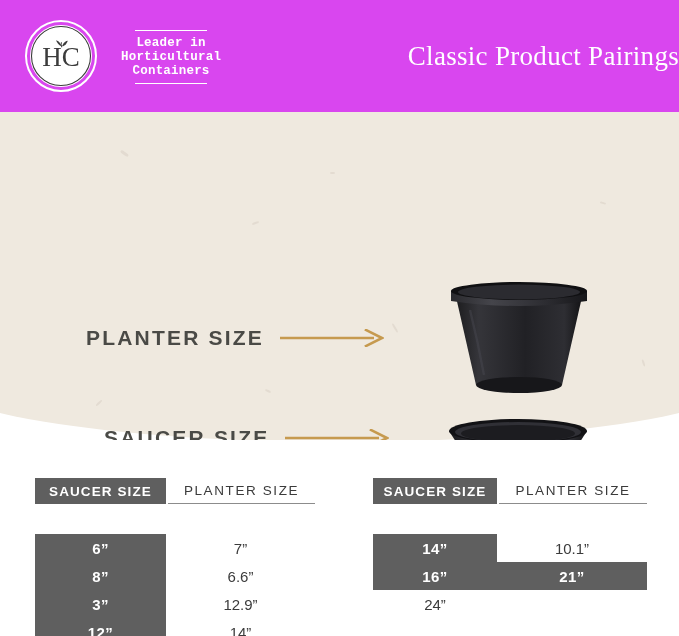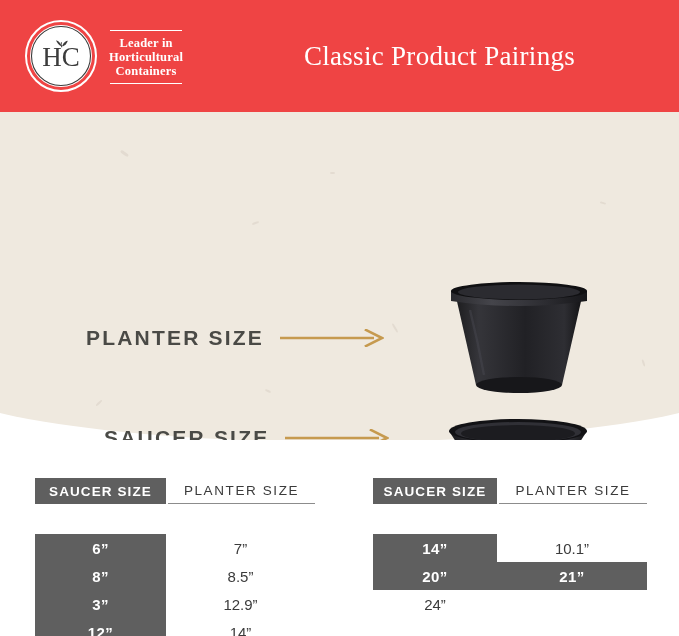--- a/index.html
+++ b/index.html
@@ -15,21 +15,21 @@
     font-family: "Liberation Sans", sans-serif;
     -webkit-font-smoothing: antialiased;
   }
 
   
   .header {
     position: absolute;
     left: 0; top: 0;
     width: 679px;
     height: 112px;
-    background: #ef4444;
+    background: #d946ef;
     z-index: 5;
   }
   .brand-lockup {
     position: absolute;
     left: 22px; top: 17px;
     display: flex;
     align-items: center;
   }
   .logo-mark {
     position: relative;
@@ -50,44 +50,44 @@
     left: 8px; top: 8px;
     width: 62px; height: 62px;
     border-radius: 50%;
     background: #ffffff;
   }
   .logo-mark svg {
     position: absolute;
     left: 8px; top: 8px;
   }
   .brand-tagline {
-    margin-left: 9px;
+    margin-left: 21px;
     padding: 3px 0 2px 0;
     text-align: center;
     color: #ffffff;
-    font-family: Liberation Serif, serif;
+    font-family: Liberation Mono, monospace;
     font-size: 12.5px;
     font-weight: bold;
     line-height: 14px;
     letter-spacing: 0.2px;
   }
   .brand-tagline .rule {
     height: 1px;
     background: #ffffff;
     width: 72px;
     margin: 0 auto;
   }
   .brand-tagline .rule.top { margin-bottom: 5px; }
   .brand-tagline .rule.bottom { margin-top: 5px; }
 
   .page-title {
     position: absolute;
     left: 0; top: 40px;
     width: 679px;
-    text-align: center;
+    text-align: right;
     padding-left: 200px;
     box-sizing: border-box;
     color: #ffffff;
     font-family: "Liberation Serif", serif;
     font-size: 27px;
     line-height: 32px;
     letter-spacing: 0.3px;
     white-space: nowrap;
   }
 
@@ -297,36 +297,36 @@
 
   <div class="size-table left">
     <div class="cell head saucer">SAUCER SIZE</div>
     <div class="cell head planter">PLANTER SIZE</div>
     <div class="head-spacer"></div>
 
     <div class="cell body saucer">6”</div>
     <div class="cell body planter">7”</div>
 
     <div class="cell body saucer">8”</div>
-    <div class="cell body planter">8.5”</div>
+    <div class="cell body planter">6.6”</div>
 
     <div class="cell body saucer">3”</div>
     <div class="cell body planter">12.9”</div>
 
     <div class="cell body saucer">12”</div>
     <div class="cell body planter">14”</div>
   </div>
 
   <div class="size-table right">
     <div class="cell head saucer">SAUCER SIZE</div>
     <div class="cell head planter">PLANTER SIZE</div>
     <div class="head-spacer"></div>
 
     <div class="cell body saucer">14”</div>
     <div class="cell body planter">10.1”</div>
 
-    <div class="cell body saucer">20”</div>
+    <div class="cell body saucer">16”</div>
 
 
     <div class="cell body saucer">21”</div>
     <div class="cell body planter">24”</div>
   </div>
 </div>
 
 </body></html>

